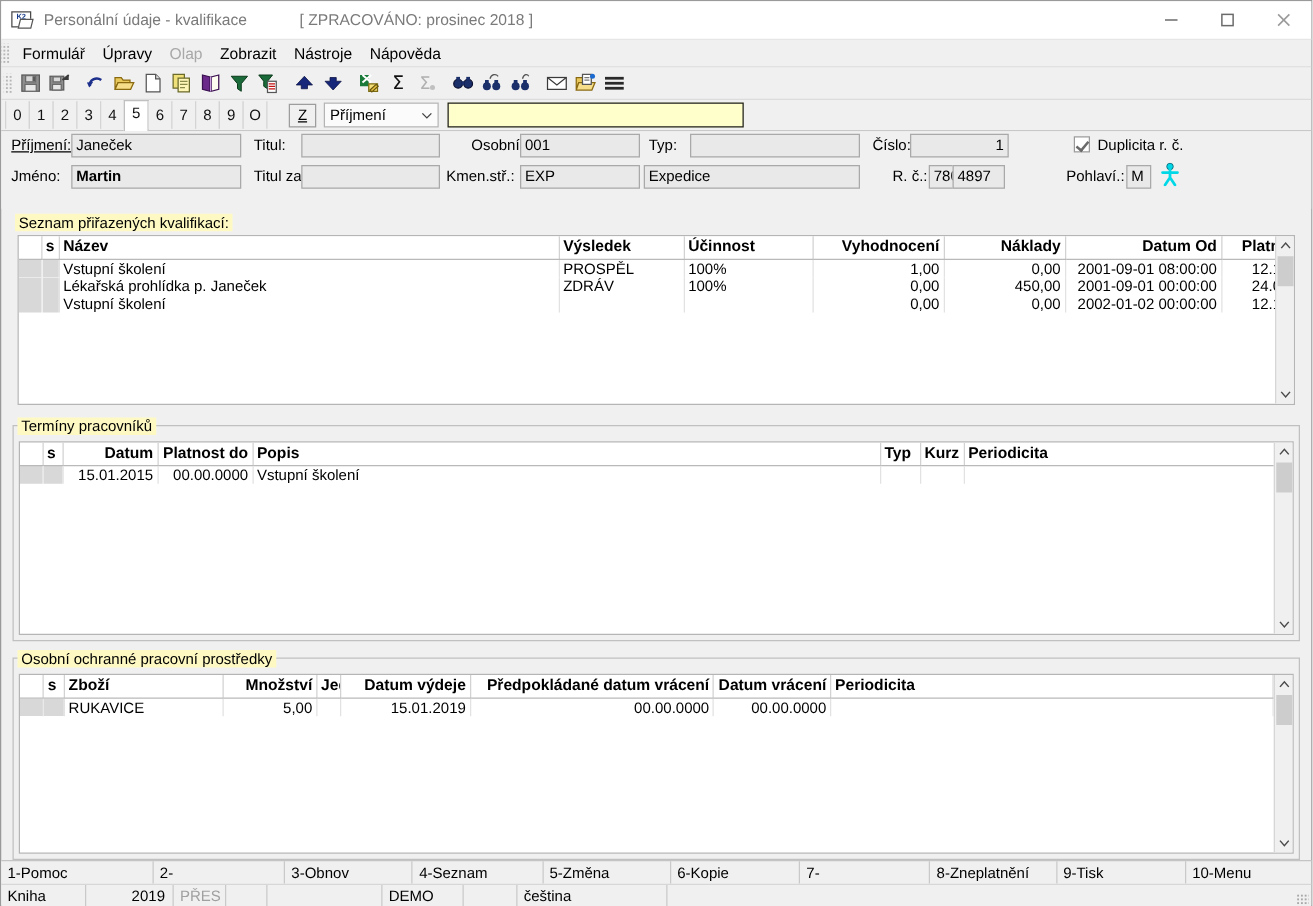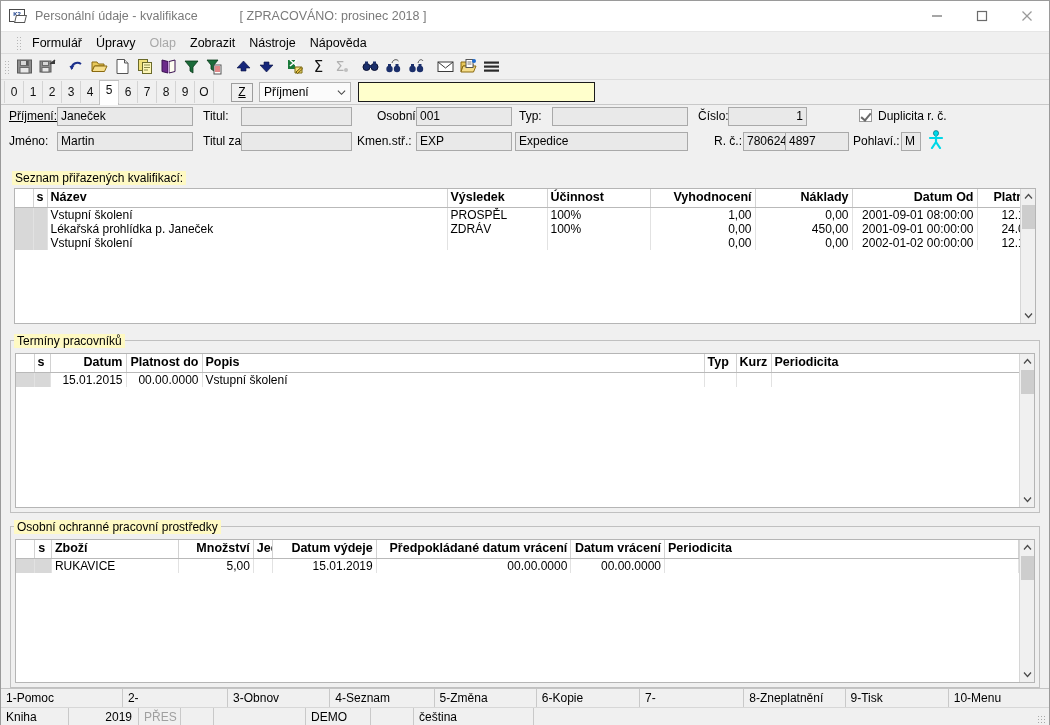--- a/index.html
+++ b/index.html
@@ -77,21 +77,21 @@
   }
 
   
   .menubar {
     height: 22px;
     flex: 0 0 22px;
     background: #f0f0f0;
     display: flex;
     align-items: center;
     border-bottom: 1px solid #dcdcdc;
-    padding-left: 14px;
+    padding-left: 0;
   }
   .grip {
     width: 7px; height: 16px;
     flex: 0 0 7px;
     margin-right: 3px;
     background-image: radial-gradient(#b6b6b6 40%, transparent 41%);
     background-size: 3px 3px;
     background-position: 1px 1px;
   }
   .menu-item {
@@ -610,33 +610,33 @@
     <div class="fld-label" style="left:518px; top:3px;">Typ:</div>
     <div class="fld" style="left:551px; top:2px; width:136px;"></div>
 
     <div class="fld-label" style="left:697px; top:3px;">Číslo:</div>
     <div class="fld num" style="left:727px; top:2px; width:79px;">1</div>
 
     <div class="chk" style="left:858px; top:4px;"></div>
     <div class="fld-label" style="left:877px; top:3px;">Duplicita r. č.</div>
 
     <div class="fld-label" style="left:8px; top:28px;">Jméno:</div>
-    <div class="fld" style="left:56px; top:27px; width:136px;">Martin</div>
+    <div class="fld" style="left:56px; top:27px; width:136px;font-weight:bold;">Martin</div>
 
     <div class="fld-label" style="left:202px; top:28px;">Titul za:</div>
     <div class="fld" style="left:240px; top:27px; width:111px;"></div>
 
     <div class="fld-label" style="left:356px; top:28px;">Kmen.stř.:</div>
     <div class="fld" style="left:415px; top:27px; width:96px;">EXP</div>
     <div class="fld" style="left:514px; top:27px; width:173px;">Expedice</div>
 
     <div class="fld-label" style="left:713px; top:28px;">R. č.:</div>
     <div class="fld" style="left:742px; top:27px; width:48px;text-align:center;">780624</div>
     <div class="fld-label" style="left:794px; top:28px;">/</div>
-    <div class="fld" style="left:784px; top:27px; width:64px;">4897</div>
+    <div class="fld" style="left:761px; top:27px; width:42px;">4897</div>
 
     <div class="fld-label" style="left:852px; top:28px;">Pohlaví.:</div>
     <div class="fld" style="left:900px; top:27px; width:20px;">M</div>
     <div class="person-icon" style="left:927px; top:25px;">
       <svg width="16" height="19" viewBox="0 0 16 19">
         <circle cx="8" cy="3.2" r="2.6" fill="#00d8e8" stroke="#0a6a7a" stroke-width="0.7"></circle>
         <path d="M8 6 L8 12 M2 8 L14 8 M8 12 L4 18 M8 12 L12 18" stroke="#00d8e8" stroke-width="2.2" fill="none" stroke-linecap="round"></path>
       </svg>
     </div>
   </div>

